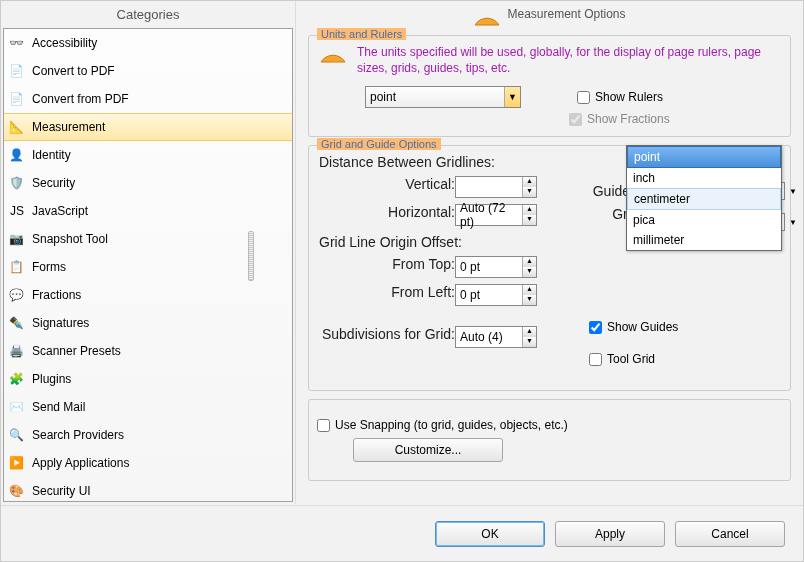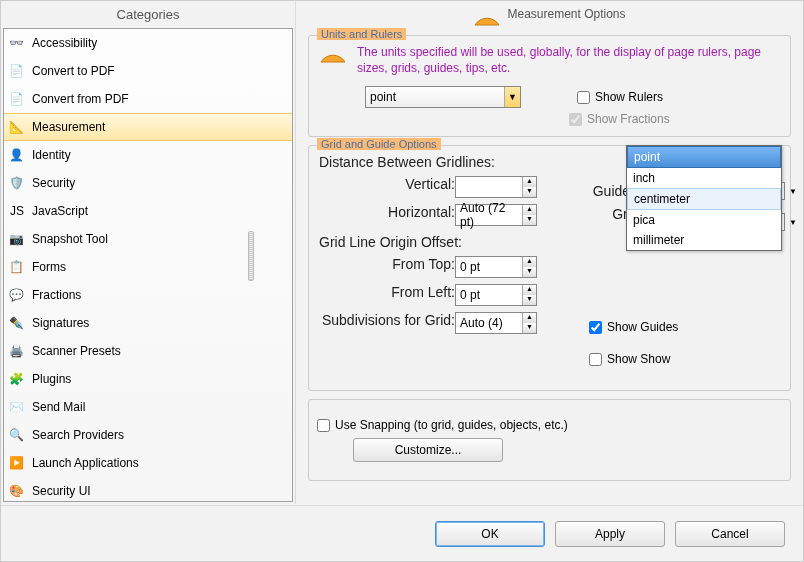--- a/index.html
+++ b/index.html
@@ -106,21 +106,21 @@
         <div class="cat-item">
           <span class="icon">✉️</span>
           <span>Send Mail</span>
         </div>
         <div class="cat-item">
           <span class="icon">🔍</span>
           <span>Search Providers</span>
         </div>
         <div class="cat-item">
           <span class="icon">▶️</span>
-          <span>Launch Applications</span>
+          <span>Apply Applications</span>
         </div>
         <div class="cat-item">
           <span class="icon">🎨</span>
           <span>Security UI</span>
         </div>
       </div>
   </div>
   <div class="drag-bar"></div>
   <div class="content">
     <div class="content-header">
@@ -198,21 +198,21 @@
           <div class="lbl">From Left:</div>
         <div class="spin">
             <div class="v">0 pt</div>
             <div class="ctrls">
               <div>▲</div>
               <div>▼</div>
             </div>
           </div>
       </div>
 
-      <div class="grag-row" style="margin-top:6px;">
+      <div class="grag-row" style="margin-top:20px;">
           <div class="lbl">Subdivisions for Grid:</div>
         <div class="spin">
             <div class="v">Auto (4)</div>
             <div class="ctrls">
               <div>▲</div>
               <div>▼</div>
             </div>
           </div>
       </div>
 
@@ -235,21 +235,21 @@
             </span>
             <span style="font-size:8px;">▼</span>
         </div>
         <div style="margin-top:82px;">
           <label class="chk">
               <input type="checkbox" checked="" style="">
               <span>Show Guides</span>
             </label><br>
           <label class="chk" style="margin-top:4px;">
               <input type="checkbox" style="">
-              <span>Show Show</span>
+              <span>Tool Grid</span>
             </label>
         </div>
       </div>
     </div>
 
     <div class="fieldset" style="padding:18px 8px;">
       <label class="chk">
           <input type="checkbox" style="">
           <span>Use Snapping (to grid, guides, objects, etc.)</span>
         </label>

